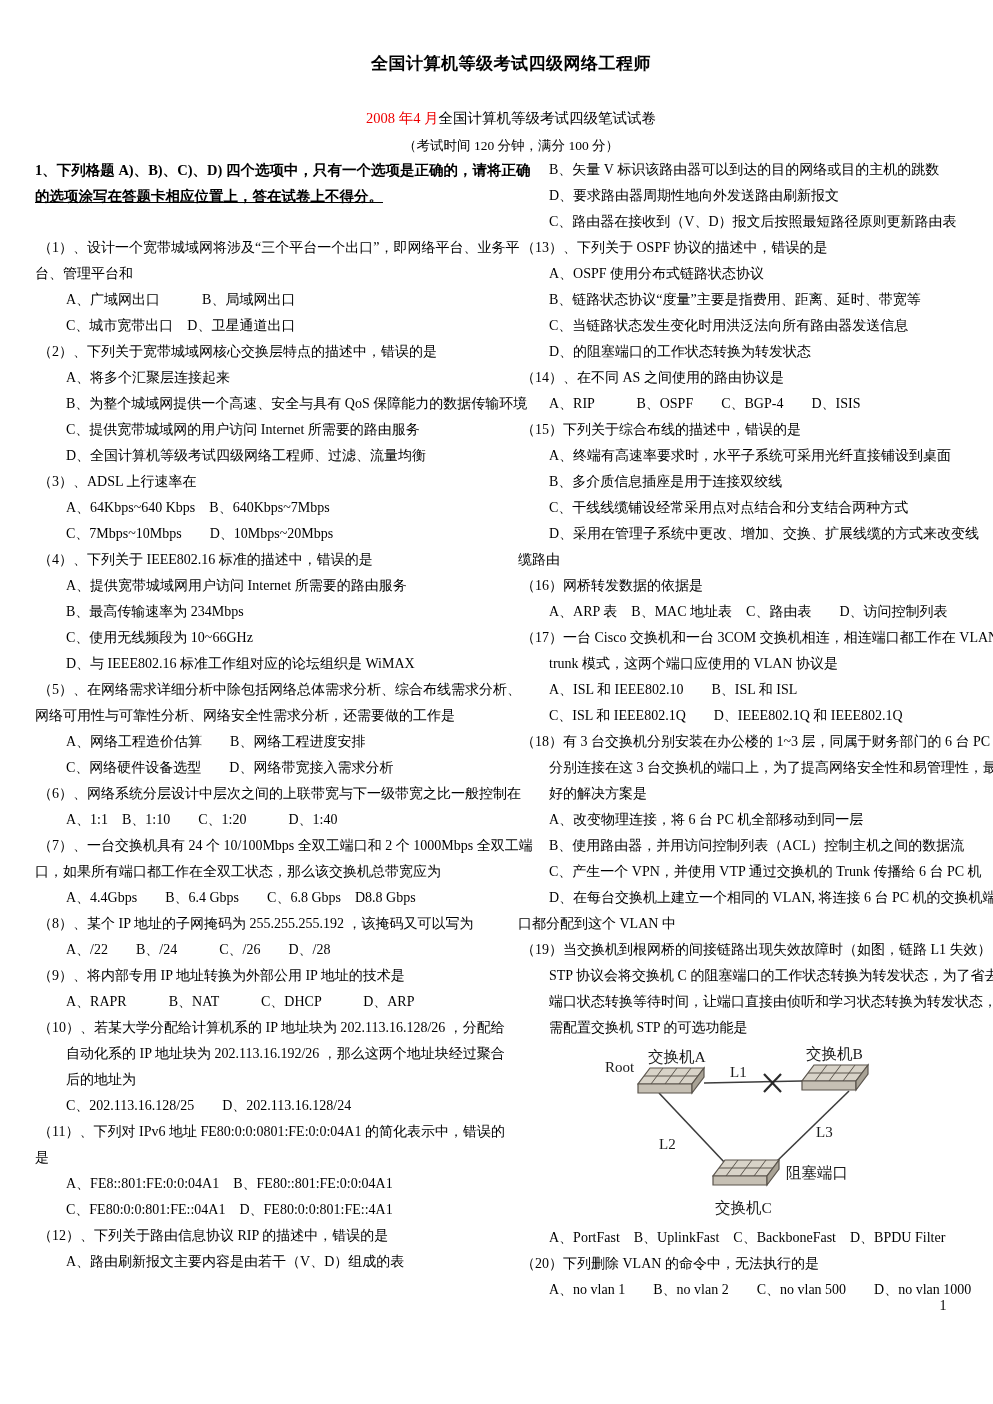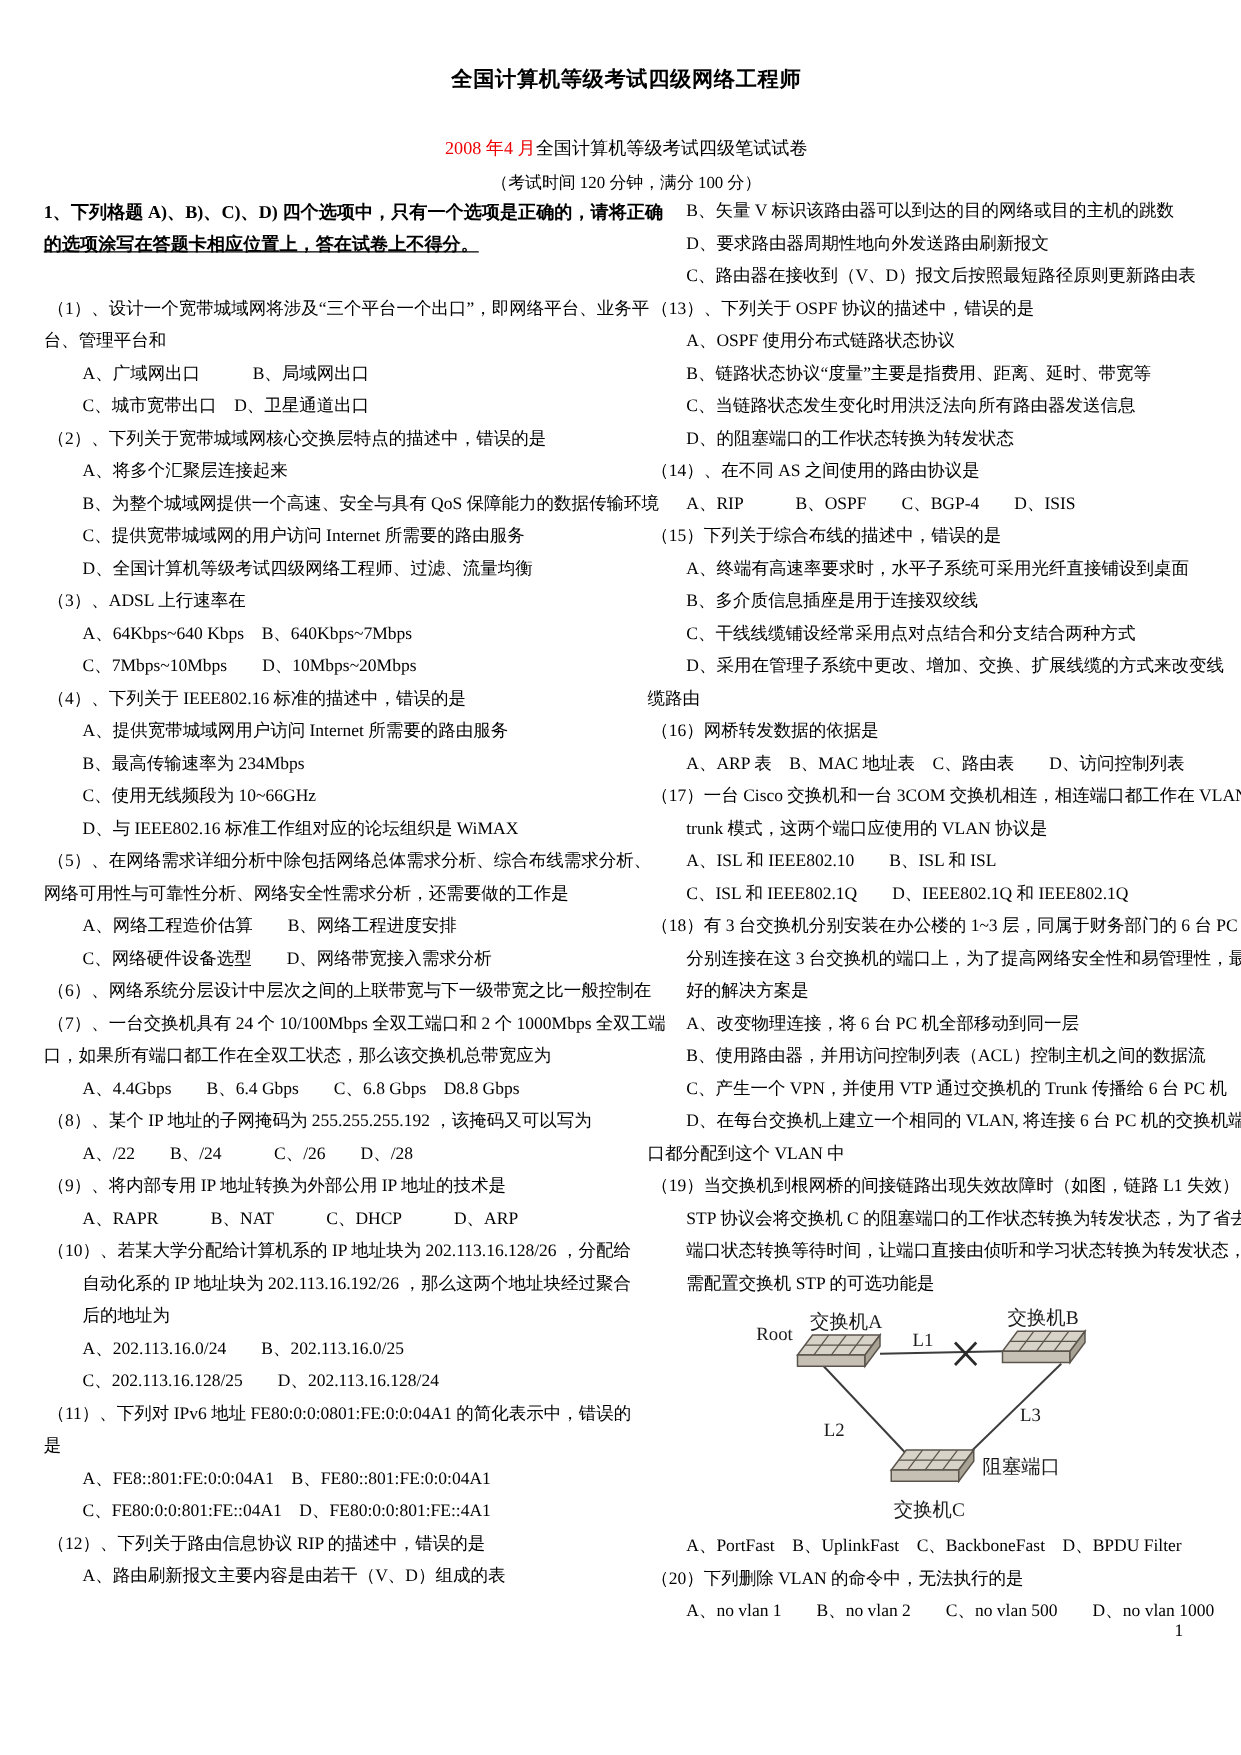--- a/index.html
+++ b/index.html
@@ -1,20 +1,20 @@
 <!DOCTYPE html>
 <html><head>
 <meta charset="utf-8">
 <style>
   html,body{margin:0;padding:0;}
   body{
     width:993px;height:1404px;background:#ffffff;position:relative;
     font-family:"Liberation Serif","DejaVu Serif",serif;color:#000;overflow:hidden;
   }
-  .center-band{position:absolute;left:26px;width:950px;text-align:center;}
+  .center-band{position:absolute;left:36px;width:950px;text-align:center;}
   #doc-title{top:52px;font-size:17px;font-weight:bold;letter-spacing:0.5px;}
   #paper-title{top:109px;font-size:14.5px;}
   #exam-info{top:137px;font-size:13.5px;text-align:center;}
   .red{color:#ee0000;}
   .col{position:absolute;top:157px;}
   #col-left{left:35px;width:482px;}
   #col-right{left:518px;width:478px;}
   .line{height:26px;line-height:26px;font-size:14px;white-space:nowrap;}
   .ind-q{padding-left:3px;}
   .ind-o{padding-left:31px;}
@@ -55,31 +55,31 @@
     <div class="line ind-q">（4）、下列关于 IEEE802.16 标准的描述中，错误的是</div>
     <div class="line ind-o">A、提供宽带城域网用户访问 Internet 所需要的路由服务</div>
     <div class="line ind-o">B、最高传输速率为 234Mbps</div>
     <div class="line ind-o">C、使用无线频段为 10~66GHz</div>
     <div class="line ind-o">D、与 IEEE802.16 标准工作组对应的论坛组织是 WiMAX</div>
     <div class="line ind-q">（5）、在网络需求详细分析中除包括网络总体需求分析、综合布线需求分析、</div>
     <div class="line ind-c">网络可用性与可靠性分析、网络安全性需求分析，还需要做的工作是</div>
     <div class="line ind-o">A、网络工程造价估算　　B、网络工程进度安排</div>
     <div class="line ind-o">C、网络硬件设备选型　　D、网络带宽接入需求分析</div>
     <div class="line ind-q">（6）、网络系统分层设计中层次之间的上联带宽与下一级带宽之比一般控制在</div>
+    <div class="line ind-o">A、1:1　B、1:10　　C、1:20　　　D、1:40</div>
     <div class="line ind-q">（7）、一台交换机具有 24 个 10/100Mbps 全双工端口和 2 个 1000Mbps 全双工端</div>
     <div class="line ind-c">口，如果所有端口都工作在全双工状态，那么该交换机总带宽应为</div>
     <div class="line ind-o">A、4.4Gbps　　B、6.4 Gbps　　C、6.8 Gbps　D8.8 Gbps</div>
     <div class="line ind-q">（8）、某个 IP 地址的子网掩码为 255.255.255.192 ，该掩码又可以写为</div>
     <div class="line ind-o">A、/22　　B、/24　　　C、/26　　D、/28</div>
     <div class="line ind-q">（9）、将内部专用 IP 地址转换为外部公用 IP 地址的技术是</div>
     <div class="line ind-o">A、RAPR　　　B、NAT　　　C、DHCP　　　D、ARP</div>
     <div class="line ind-q">（10）、若某大学分配给计算机系的 IP 地址块为 202.113.16.128/26 ，分配给</div>
     <div class="line ind-o">自动化系的 IP 地址块为 202.113.16.192/26 ，那么这两个地址块经过聚合</div>
     <div class="line ind-o">后的地址为</div>
-    <div class="line ind-o">A、202.113.16.0/24　　B、202.113.16.0/25</div>
     <div class="line ind-o">C、202.113.16.128/25　　D、202.113.16.128/24</div>
     <div class="line ind-q">（11）、下列对 IPv6 地址 FE80:0:0:0801:FE:0:0:04A1  的简化表示中，错误的</div>
     <div class="line ind-c">是</div>
     <div class="line ind-o">A、FE8::801:FE:0:0:04A1　B、FE80::801:FE:0:0:04A1</div>
     <div class="line ind-o">C、FE80:0:0:801:FE::04A1　D、FE80:0:0:801:FE::4A1</div>
     <div class="line ind-q">（12）、下列关于路由信息协议 RIP 的描述中，错误的是</div>
     <div class="line ind-o">A、路由刷新报文主要内容是由若干（V、D）组成的表</div>
   </div>
 
 <div id="col-right" class="col">

